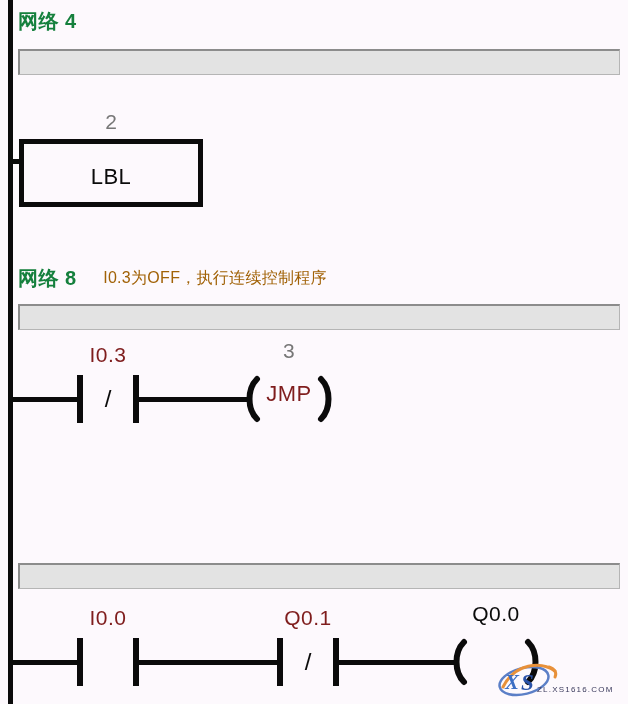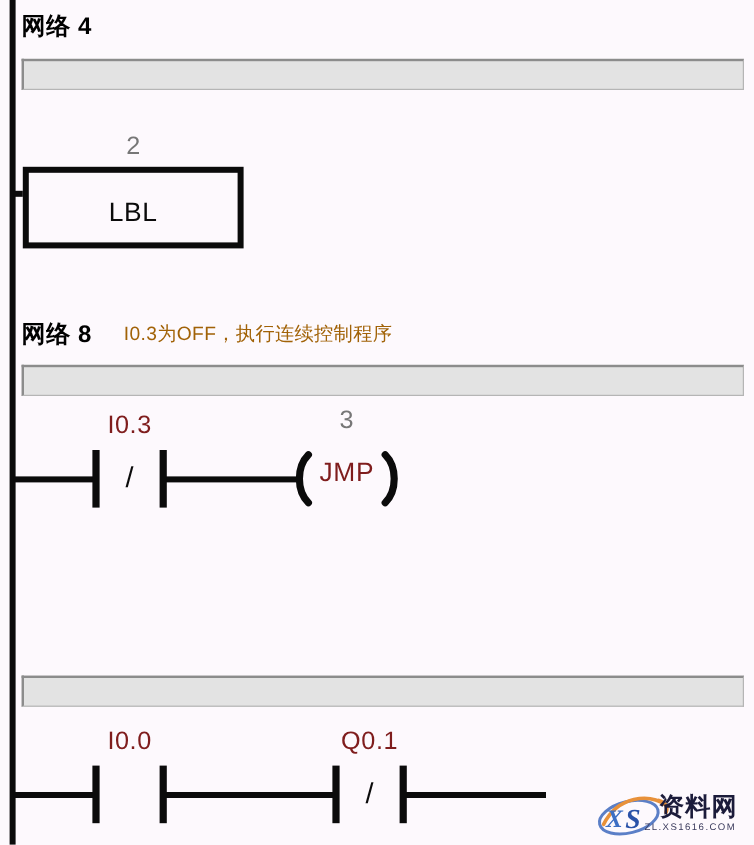--- a/index.html
+++ b/index.html
@@ -43,21 +43,21 @@
     position: absolute;
     left: 18px;
     top: 0;
     height: 28px;
     white-space: nowrap;
   }
   .network-title {
     display: inline-block;
     font-size: 20px;
     font-weight: bold;
-    color: #000000;
+    color: #15803d;
     letter-spacing: 0.5px;
     vertical-align: middle;
   }
   .network-comment {
     display: inline-block;
     font-size: 16px;
     color: #a16207;
     margin-left: 22px;
     vertical-align: middle;
     letter-spacing: 0.3px;
@@ -273,27 +273,34 @@
       <span class="contact-slash"></span>
     </div>
 
     <div class="contact" style="left:277px; top:114px; width:62px; height:48px;">
       <span class="contact-label">Q0.1</span>
       <div class="contact-bar left"></div>
       <div class="contact-bar right"></div>
       <span class="contact-slash">/</span>
     </div>
 
+    <div class="coil" style="left:450px; top:112px; width:92px; height:52px;">
+      <span class="coil-label black">Q0.0</span>
+      <svg width="92" height="52" viewBox="0 0 92 52">
+        <path d="M 14 6 C 4 16, 4 36, 14 46" stroke="#0b0b0b" stroke-width="6" fill="none" stroke-linecap="round"></path>
+        <path d="M 78 6 C 88 16, 88 36, 78 46" stroke="#0b0b0b" stroke-width="6" fill="none" stroke-linecap="round"></path>
+      </svg>
+      <span class="coil-name"></span>
+    </div>
   </div>
 
   <div class="watermark">
     <svg class="wm-logo" width="62" height="40" viewBox="0 0 62 40">
       <ellipse cx="27" cy="22" rx="25" ry="13" fill="none" stroke="#5b7fc7" stroke-width="2.5" transform="rotate(-14 27 22)"></ellipse>
       <path d="M 6 28 C 18 4, 44 2, 58 12" fill="none" stroke="#e8913a" stroke-width="3" stroke-linecap="round"></path>
       <path d="M 52 8 C 58 10, 60 14, 58 18" fill="none" stroke="#e8913a" stroke-width="3" stroke-linecap="round"></path>
       <text x="8" y="30" font-family="Liberation Serif, serif" font-size="21" font-style="italic" font-weight="bold" fill="#3d6fc4">X</text>
       <text x="24" y="31" font-family="Liberation Serif, serif" font-size="23" font-style="italic" font-weight="bold" fill="#2a52a8">S</text>
     </svg>
-    <span class="wm-text">资料网</span>
     <span class="wm-url">ZL.XS1616.COM</span>
   </div>
 
 </div>
 
 </body></html>

